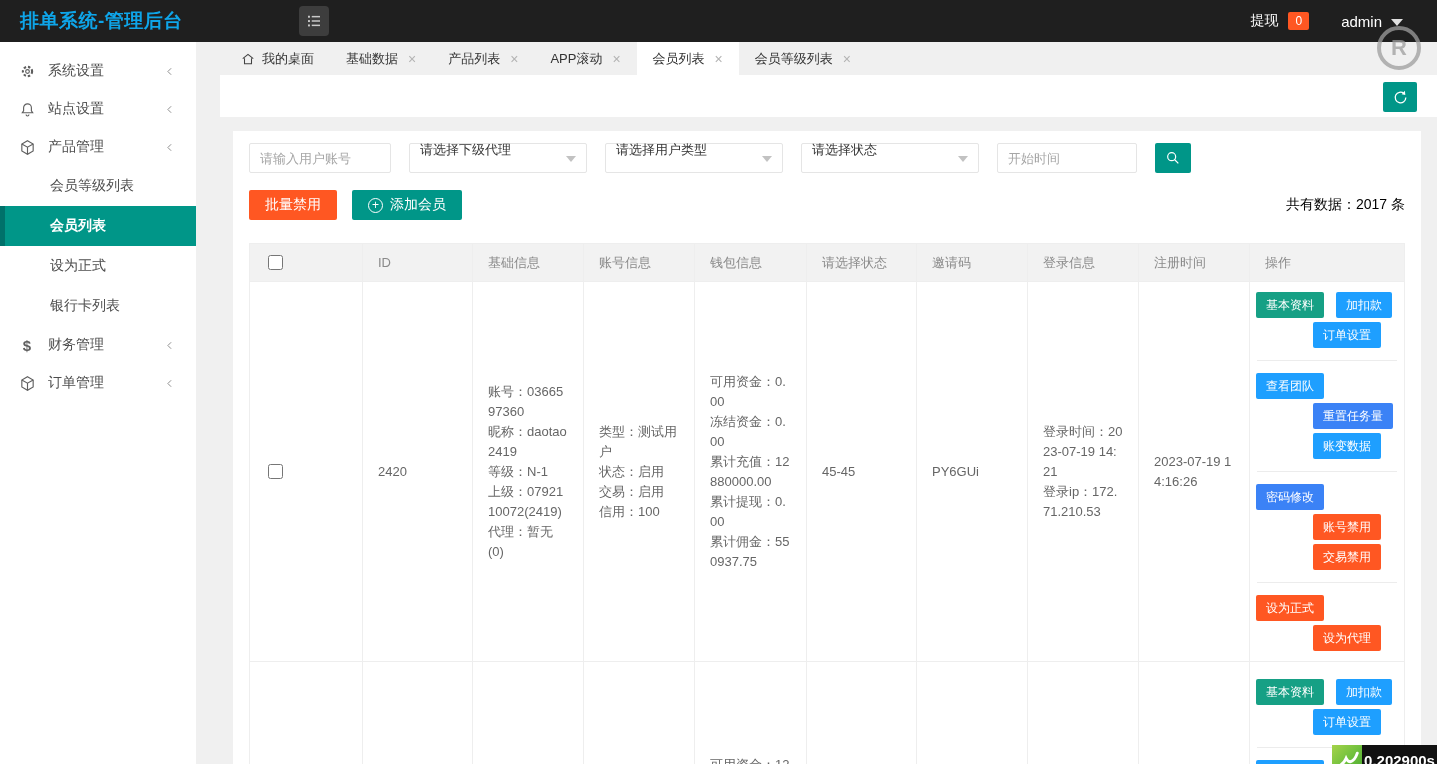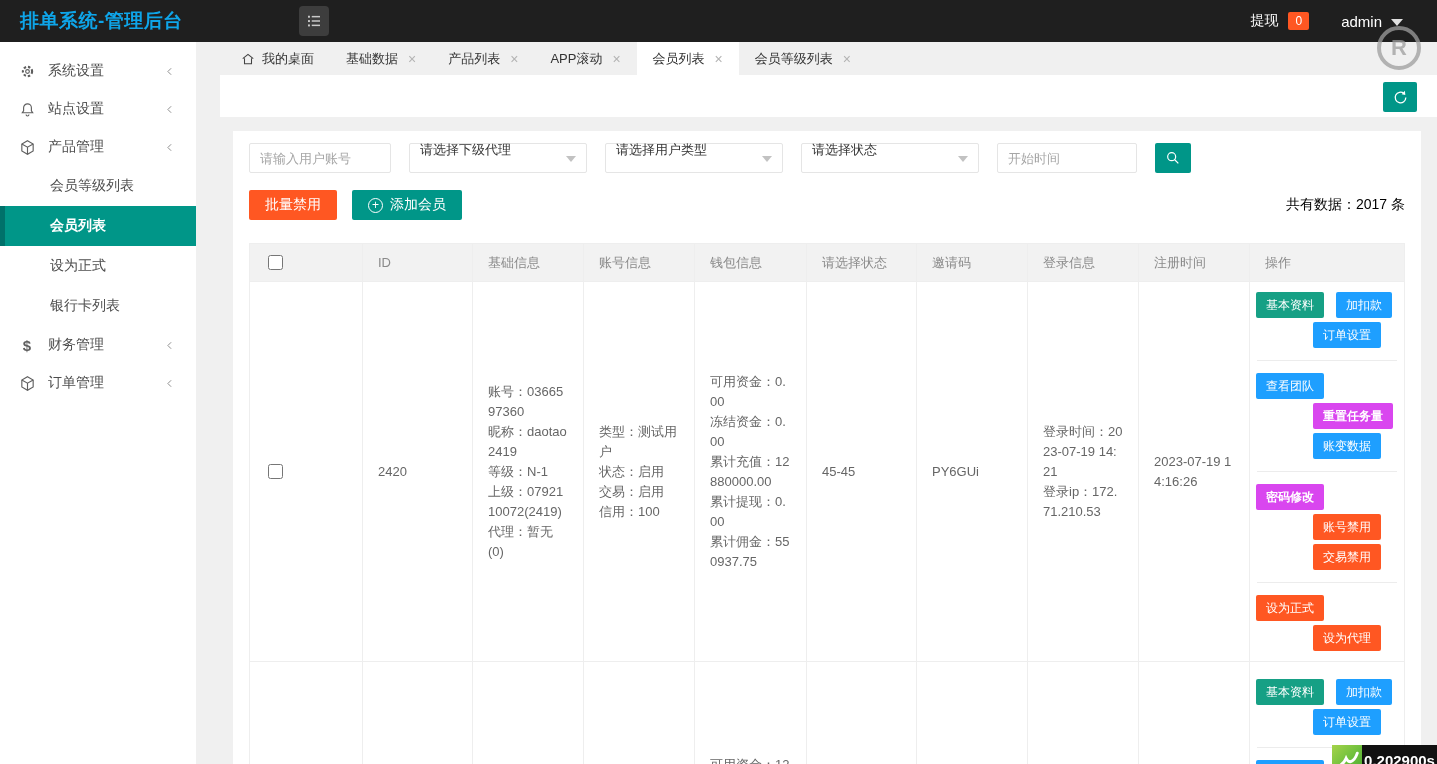--- a/index.html
+++ b/index.html
@@ -60,21 +60,21 @@
   .trow > div:first-child { border-left:none; padding-left:18px; }
   .thead { background:#f2f2f2; height:37px; color:#8a8a8a; }
   .tbody-row { height:380px; border-top:1px solid #eee; color:#666; background:#fff;}
   .cbx { width:15px; height:15px; accent-color:#009688; cursor:pointer; border:1px solid #d9d9d9;}
   .cell-op { padding:0 6px !important; }
   .op-row { margin:2px 0; white-space:nowrap;}
   .op-row.ind { margin-left:13px;padding-left:44px; }
   .opbtn { display:inline-block; height:26px; line-height:26px; padding:0 10px; border:none; border-radius:2px; color:#fff; font-size:12px; cursor:pointer; font-family:inherit; vertical-align:top;}
   .opbtn + .opbtn { margin-left:12px; }
   .op-green { background:#16a085; } .op-blue { background:#1e9fff; }
-  .op-orange { background:#d946ef;font-weight:bold; } .op-red { background:#ff5722; }
+  .op-orange { background:#3b82f6; } .op-red { background:#ff5722; }
   .op-div { border-top:1px solid #ececec; margin:10px 1px; }
   .wallet-partial { justify-content:flex-start !important; padding-top:93px !important;}
   
   .trace-icon { position:absolute; left:1332px; top:745px; width:30px; height:30px; background:linear-gradient(135deg,#a5d34a 0%,#6cbf3c 55%,#4aa832 100%); display:flex; align-items:center; justify-content:center; z-index:20; cursor:pointer;}
   .trace-label { position:absolute; left:1362px; top:745px; width:75px; height:30px; background:#111; color:#fff; font-size:15px; font-weight:bold; display:flex; align-items:center; justify-content:center; z-index:20;}
   svg { display:block; }
 </style>
 </head>
 <body>
 

